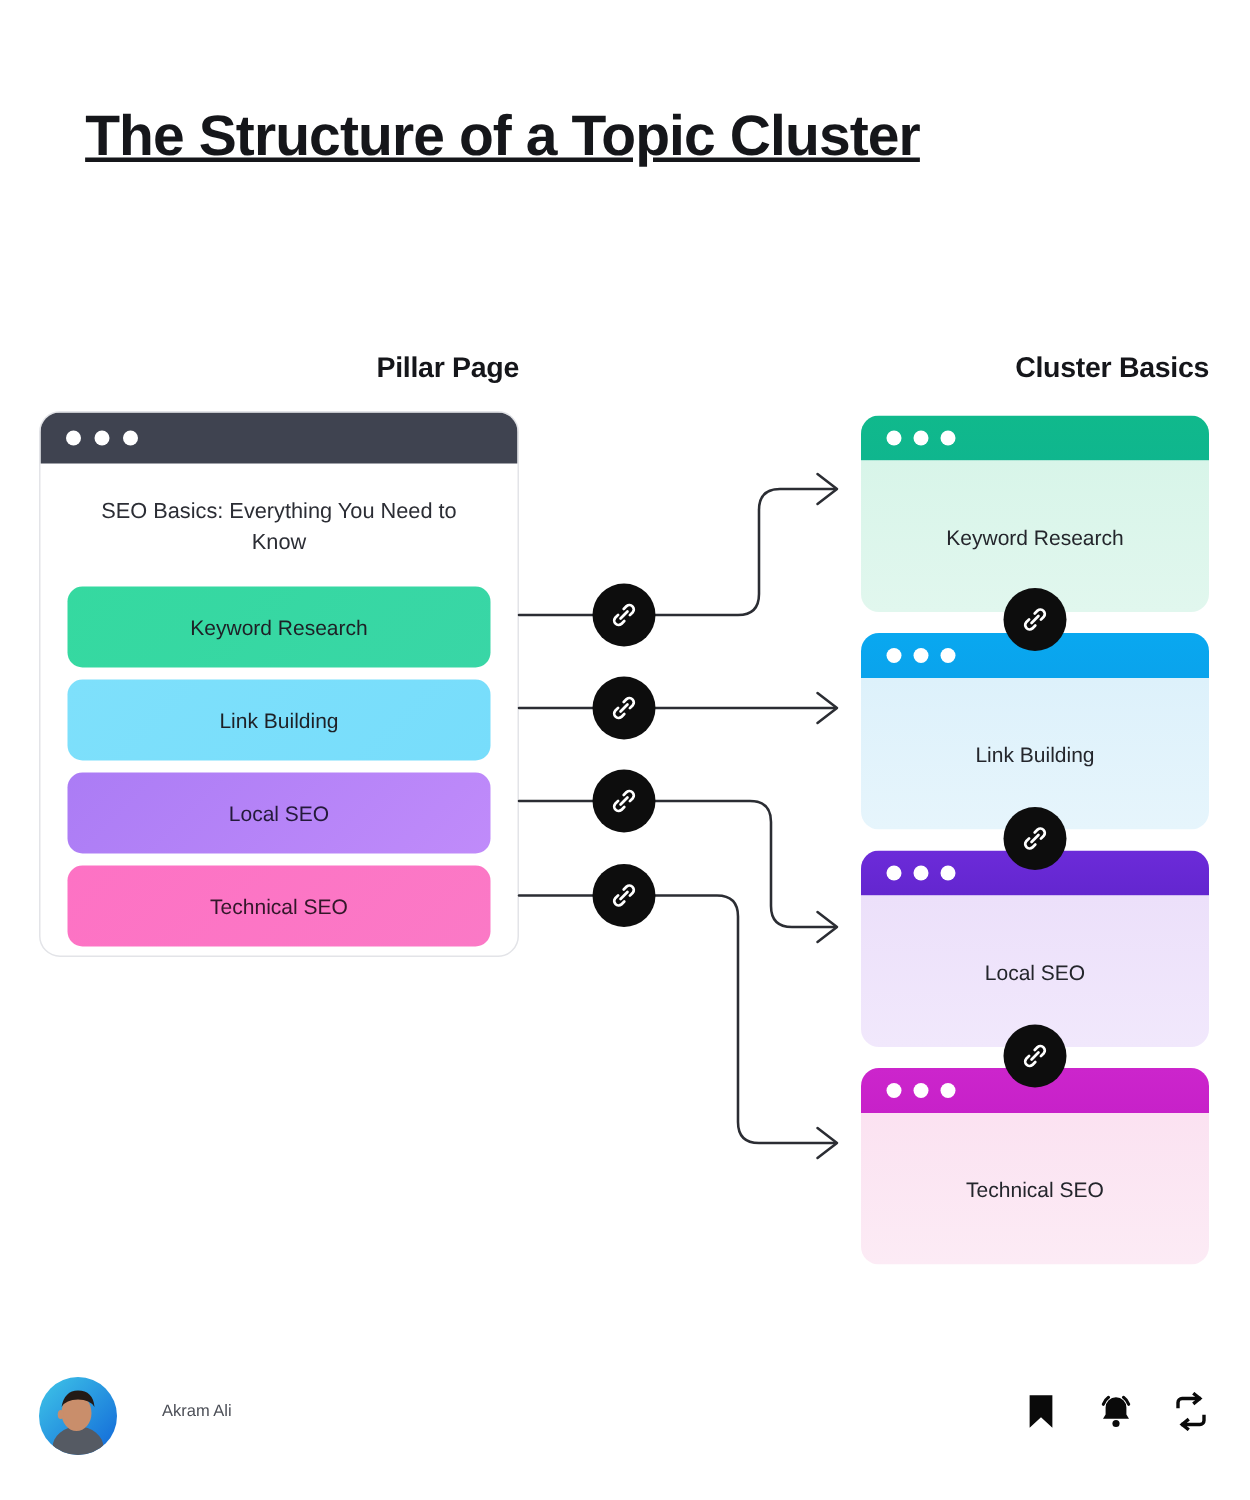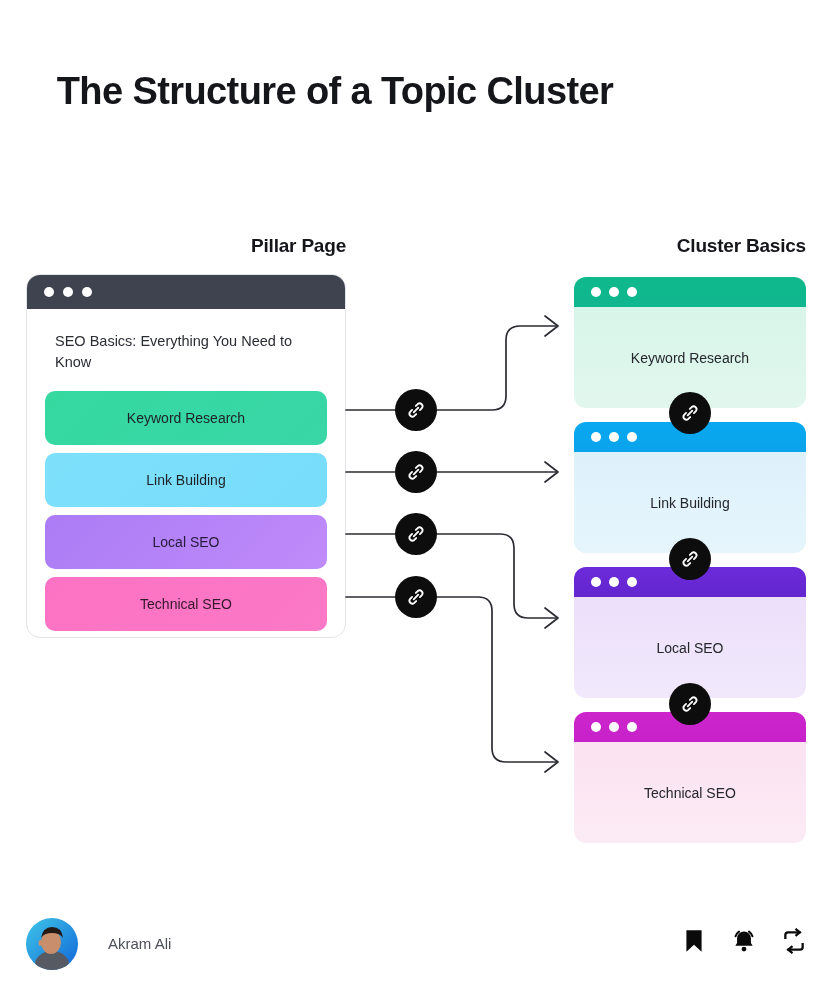--- a/index.html
+++ b/index.html
@@ -8,21 +8,21 @@
     font-family:"Liberation Sans",sans-serif;
     position:relative;overflow:hidden;
     -webkit-font-smoothing:antialiased;
   }
   .stage{position:absolute;inset:0;}
 
   
   .title{
     position:absolute;top:70px;left:0;width:670px;
     text-align:center;font-size:38px;font-weight:700;
-    letter-spacing:-0.6px;color:#15161a;
+    letter-spacing:-0.6px;color:#15161a;text-decoration:underline;
   }
 
   
   .col-head{
     position:absolute;font-size:19px;font-weight:700;
     color:#15161a;text-align:right;letter-spacing:-0.2px;
   }
   #pillar-head{left:26px;width:320px;top:235px;}
   #cluster-head{left:574px;width:232px;top:235px;}
 
@@ -31,21 +31,21 @@
     position:absolute;left:26px;top:274px;width:320px;height:364px;
     background:#ffffff;border:1px solid #e3e4e8;border-radius:14px;
     box-sizing:border-box;overflow:hidden;
   }
   .pillar-bar{
     height:34px;background:#3f4350;display:flex;align-items:center;
     padding-left:17px;gap:9px;
   }
   .dot{width:10px;height:10px;border-radius:50%;background:#ffffff;display:block;}
   .pillar-title{
-    margin:22px 28px 0;text-align:left;font-size:14.5px;
+    margin:22px 28px 0;text-align:center;font-size:14.5px;
     line-height:1.45;color:#2b2d34;
   }
   .pill-list{margin:18px 18px 0;display:flex;flex-direction:column;gap:8px;}
   .pill{
     height:54px;border-radius:10px;display:flex;align-items:center;
     justify-content:center;font-size:14px;color:#1e2026;
   }
   .pill.green{background:linear-gradient(135deg,#35d9a0,#39d6a6);}
   .pill.blue{background:linear-gradient(135deg,#7ee0fb,#77ddfb);}
   .pill.purple{background:linear-gradient(135deg,#ab7cf5,#c08bfa);color:#241a3a;}
@@ -83,21 +83,21 @@
     background:#0d0d0d;display:flex;align-items:center;justify-content:center;
   }
   .link-badge svg{display:block;}
 
   
   .avatar{
     position:absolute;left:26px;top:918px;width:52px;height:52px;
     border-radius:50%;overflow:hidden;
   }
   .author{
-    position:absolute;left:108px;top:935px;font-size:15px;color:#4c4f57;
+    position:absolute;left:108px;top:935px;font-size:11px;color:#4c4f57;
   }
   .footer-icons{
     position:absolute;right:26px;top:928px;display:flex;align-items:center;gap:24px;
   }
   .fi{width:26px;height:26px;display:block;}
 </style>
 </head>
 <body>
 
 <div class="stage">

